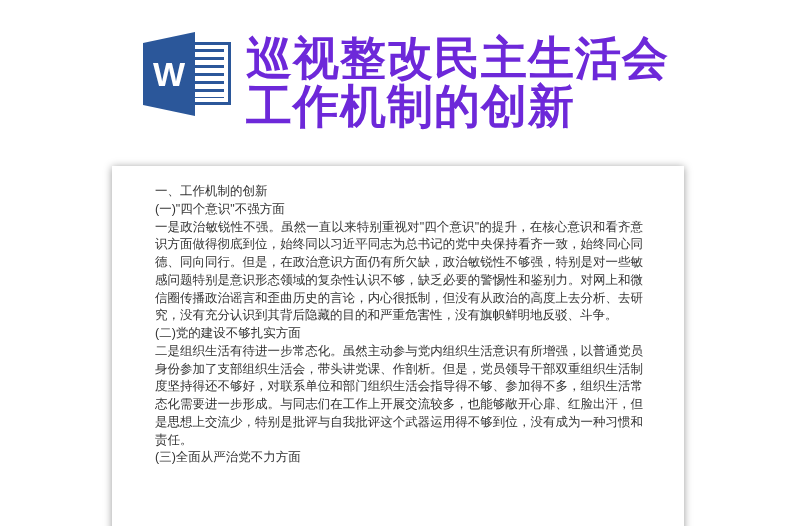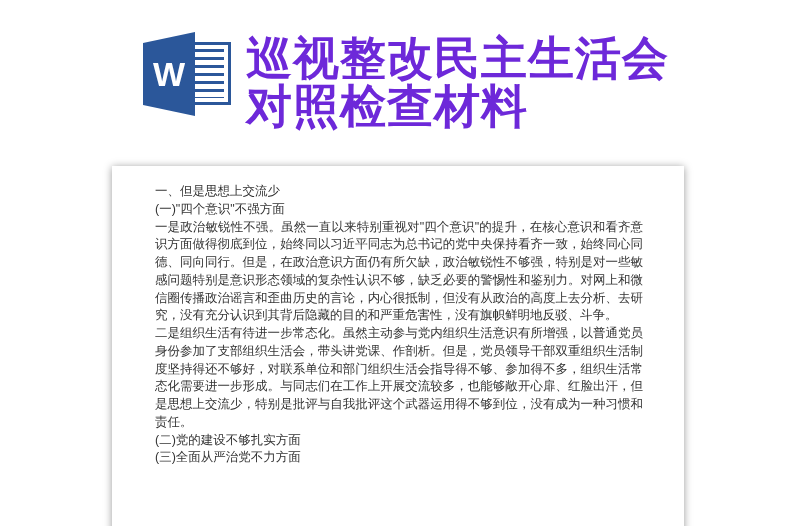--- a/index.html
+++ b/index.html
@@ -108,29 +108,29 @@
 
   <header class="doc-header">
     <div class="word-icon">
       <div class="doc-back">
         <div class="doc-lines"></div>
       </div>
       <div class="doc-front">W</div>
     </div>
     <h1 class="title">
       <span class="title-line">巡视整改民主生活会</span>
-      <span class="title-line">对照检查材料</span>
+      <span class="title-line">工作机制的创新</span>
     </h1>
   </header>
 
   <section class="doc-page">
     <div class="doc-body">
-        <p class="para">一、但是思想上交流少</p>
+        <p class="para">一、工作机制的创新</p>
         <p class="para">(一)"四个意识"不强方面</p>
         <p class="para">一是政治敏锐性不强。虽然一直以来特别重视对"四个意识"的提升，在核心意识和看齐意识方面做得彻底到位，始终同以习近平同志为总书记的党中央保持看齐一致，始终同心同德、同向同行。但是，在政治意识方面仍有所欠缺，政治敏锐性不够强，特别是对一些敏感问题特别是意识形态领域的复杂性认识不够，缺乏必要的警惕性和鉴别力。对网上和微信圈传播政治谣言和歪曲历史的言论，内心很抵制，但没有从政治的高度上去分析、去研究，没有充分认识到其背后隐藏的目的和严重危害性，没有旗帜鲜明地反驳、斗争。</p>
+        <p class="para">(二)党的建设不够扎实方面</p>
         <p class="para">二是组织生活有待进一步常态化。虽然主动参与党内组织生活意识有所增强，以普通党员身份参加了支部组织生活会，带头讲党课、作剖析。但是，党员领导干部双重组织生活制度坚持得还不够好，对联系单位和部门组织生活会指导得不够、参加得不多，组织生活常态化需要进一步形成。与同志们在工作上开展交流较多，也能够敞开心扉、红脸出汗，但是思想上交流少，特别是批评与自我批评这个武器运用得不够到位，没有成为一种习惯和责任。</p>
-        <p class="para">(二)党的建设不够扎实方面</p>
         <p class="para">(三)全面从严治党不力方面</p>
       </div>
 
   </section>
 
 </div>
 
 </body></html>

